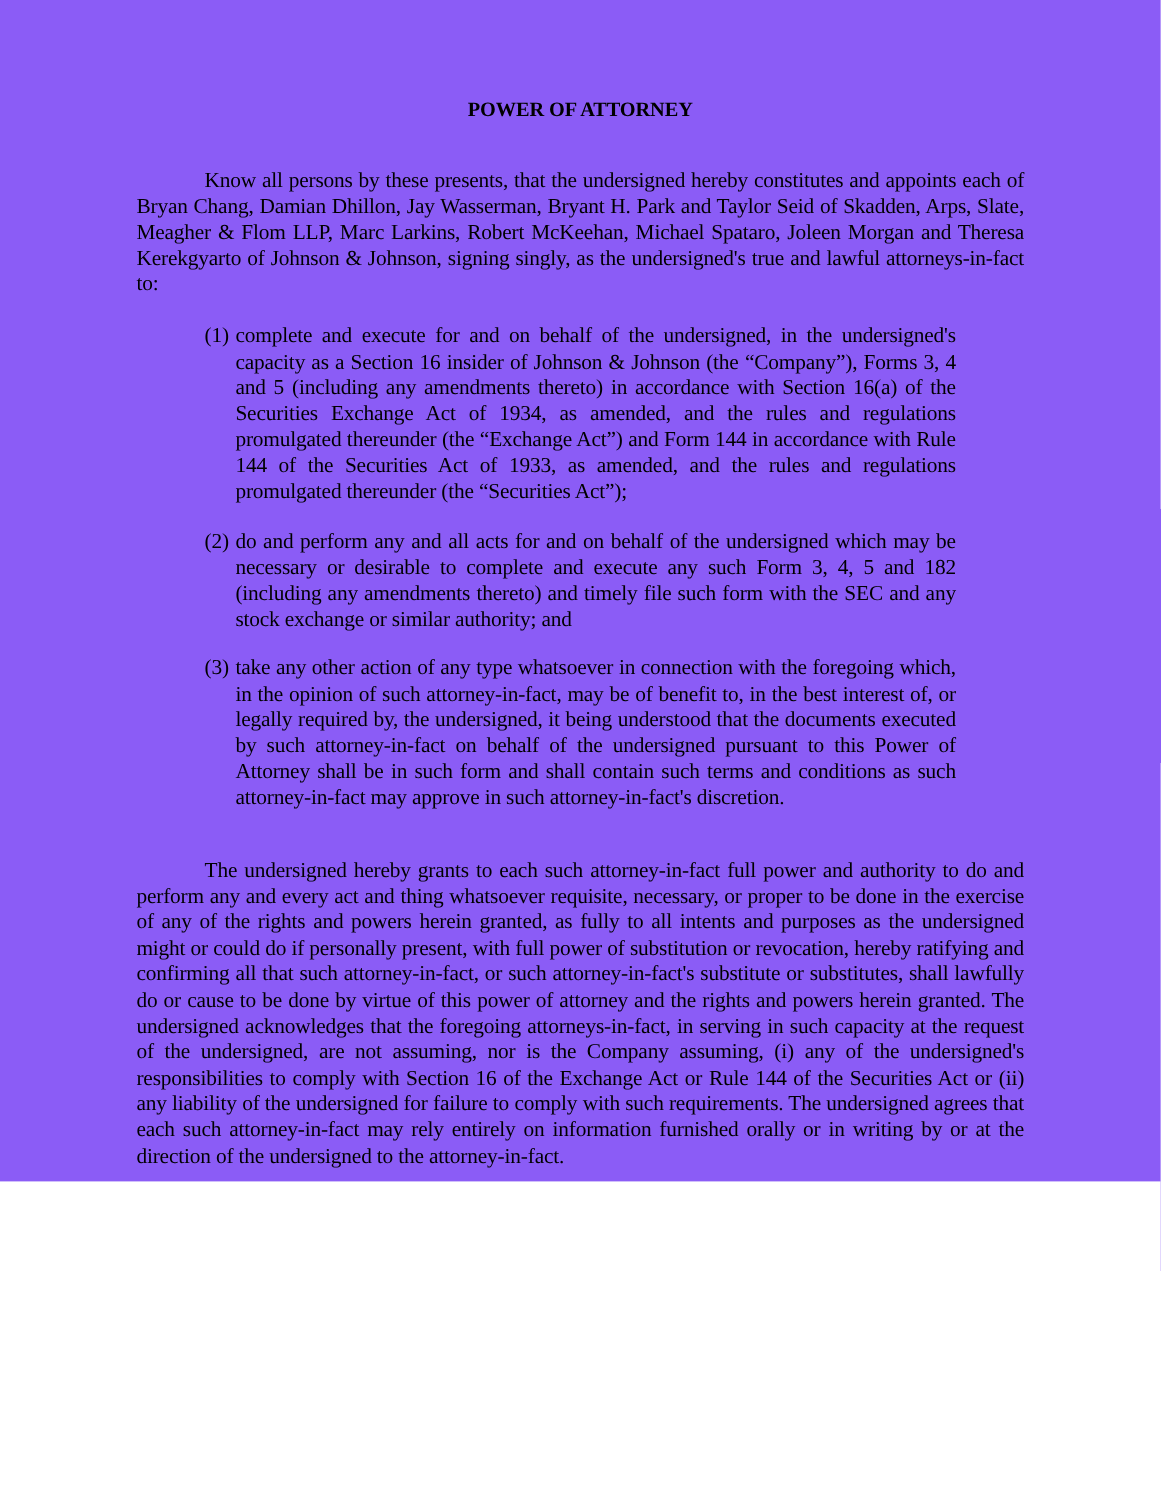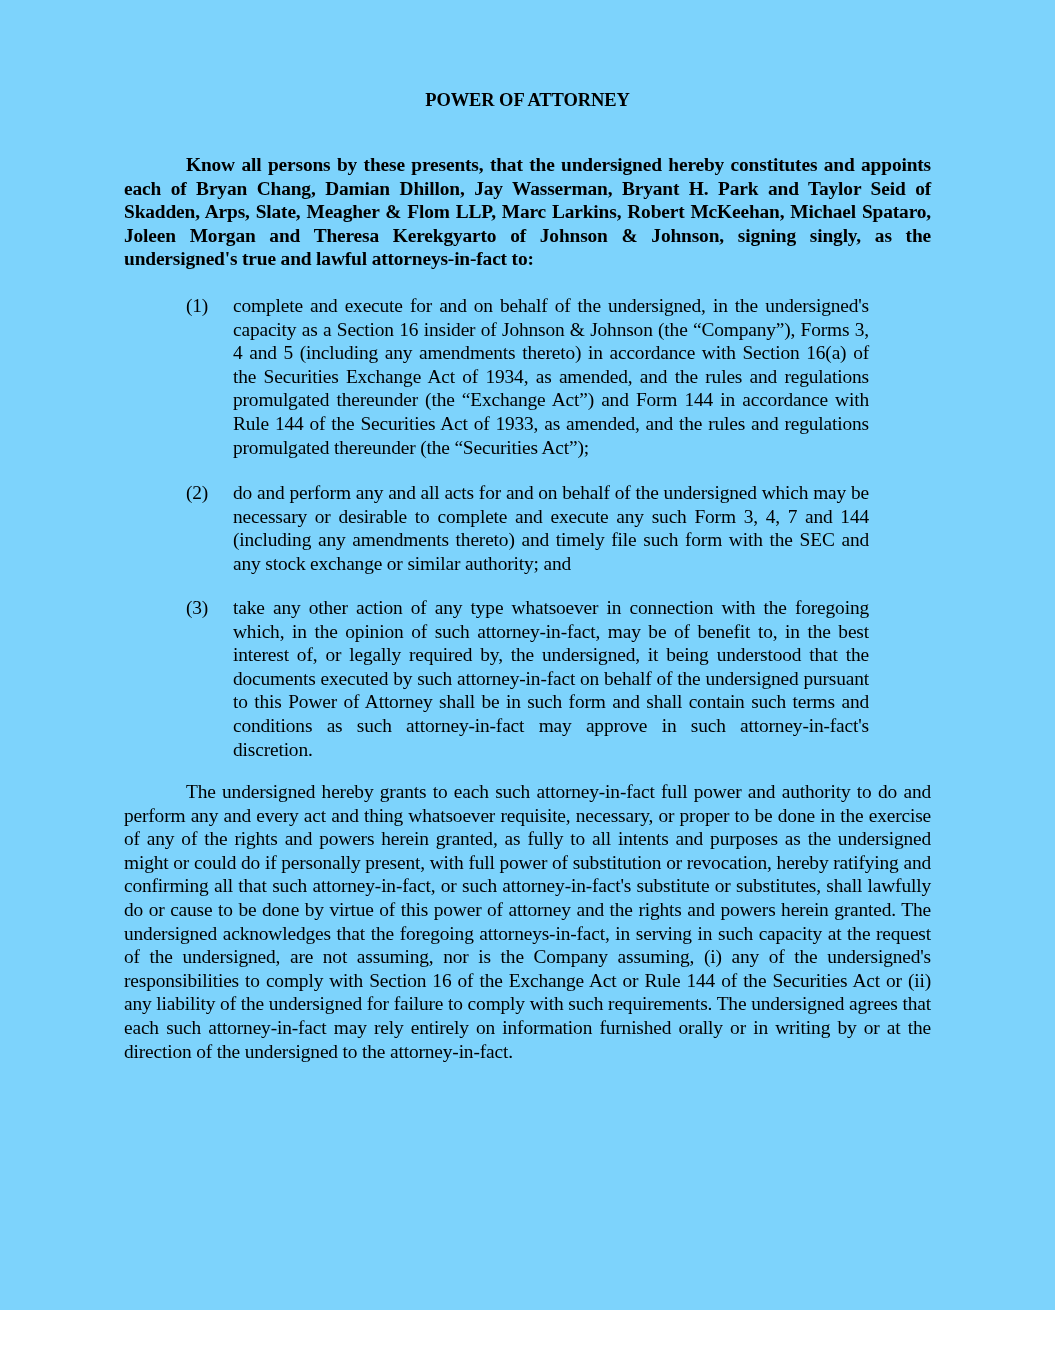--- a/index.html
+++ b/index.html
@@ -13,22 +13,22 @@
       position: relative;
       overflow: hidden;
       font-family: "Liberation Serif", serif;
       color: #000000;
     }
     .page {
       position: absolute;
       left: 0;
       top: 0;
       width: 1055px;
-      height: 1310px;
-      background: #7dd3fc;
+      height: 1074px;
+      background: #8b5cf6;
     }
     .title {
       position: absolute;
       top: 89px;
       left: 0;
       width: 1055px;
       text-align: center;
       font-weight: bold;
       font-size: 18.5px;
       line-height: 22px;
@@ -38,37 +38,37 @@
       position: absolute;
       left: 124px;
       width: 807px;
       font-size: 19.4px;
       line-height: 23.6px;
       text-align: justify;
       text-indent: 62px;
       margin: 0;
       letter-spacing: -0.15px;
     }
-    #para-intro { top: 153px; font-weight: bold; }
+    #para-intro { top: 153px; }
     #para-grant { top: 780px; }
     .list-item {
       position: absolute;
       left: 186px;
       width: 683px;
       font-size: 19.4px;
       line-height: 23.6px;
       letter-spacing: -0.15px;
     }
     .list-num {
       position: absolute;
       left: 0;
       top: 0;
     }
     .list-text {
-      margin-left: 47px;
+      margin-left: 28px;
       text-align: justify;
     }
     #item-1 { top: 294px; }
     #item-2 { top: 481px; }
     #item-3 { top: 596px; }
   </style>
 </head>
 <body>
 
 <div class="page">
@@ -76,21 +76,21 @@
 
   <p class="para" id="para-intro">Know all persons by these presents, that the undersigned hereby constitutes and appoints each of Bryan Chang, Damian Dhillon, Jay Wasserman, Bryant H. Park and Taylor Seid of Skadden, Arps, Slate, Meagher &amp; Flom LLP, Marc Larkins, Robert McKeehan, Michael Spataro, Joleen Morgan and Theresa Kerekgyarto of Johnson &amp; Johnson, signing singly, as the undersigned's true and lawful attorneys-in-fact to:</p>
 
   <div class="list-item" id="item-1">
     <span class="list-num">(1)</span>
     <div class="list-text">complete and execute for and on behalf of the undersigned, in the undersigned's capacity as a Section 16 insider of Johnson &amp; Johnson (the “Company”), Forms 3, 4 and 5 (including any amendments thereto) in accordance with Section 16(a) of the Securities Exchange Act of 1934, as amended, and the rules and regulations promulgated thereunder (the “Exchange Act”) and Form 144 in accordance with Rule 144 of the Securities Act of 1933, as amended, and the rules and regulations promulgated thereunder (the “Securities Act”);</div>
   </div>
 
   <div class="list-item" id="item-2">
     <span class="list-num">(2)</span>
-    <div class="list-text">do and perform any and all acts for and on behalf of the undersigned which may be necessary or desirable to complete and execute any such Form 3, 4, 7 and 144 (including any amendments thereto) and timely file such form with the SEC and any stock exchange or similar authority; and</div>
+    <div class="list-text">do and perform any and all acts for and on behalf of the undersigned which may be necessary or desirable to complete and execute any such Form 3, 4, 5 and 182 (including any amendments thereto) and timely file such form with the SEC and any stock exchange or similar authority; and</div>
   </div>
 
   <div class="list-item" id="item-3">
     <span class="list-num">(3)</span>
     <div class="list-text">take any other action of any type whatsoever in connection with the foregoing which, in the opinion of such attorney-in-fact, may be of benefit to, in the best interest of, or legally required by, the undersigned, it being understood that the documents executed by such attorney-in-fact on behalf of the undersigned pursuant to this Power of Attorney shall be in such form and shall contain such terms and conditions as such attorney-in-fact may approve in such attorney-in-fact's discretion.</div>
   </div>
 
   <p class="para" id="para-grant">The undersigned hereby grants to each such attorney-in-fact full power and authority to do and perform any and every act and thing whatsoever requisite, necessary, or proper to be done in the exercise of any of the rights and powers herein granted, as fully to all intents and purposes as the undersigned might or could do if personally present, with full power of substitution or revocation, hereby ratifying and confirming all that such attorney-in-fact, or such attorney-in-fact's substitute or substitutes, shall lawfully do or cause to be done by virtue of this power of attorney and the rights and powers herein granted.  The undersigned acknowledges that the foregoing attorneys-in-fact, in serving in such capacity at the request of the undersigned, are not assuming, nor is the Company assuming, (i) any of the undersigned's responsibilities to comply with Section 16 of the Exchange Act or Rule 144 of the Securities Act or (ii) any liability of the undersigned for failure to comply with such requirements. The undersigned agrees that each such attorney-in-fact may rely entirely on information furnished orally or in writing by or at the direction of the undersigned to the attorney-in-fact.</p>
 </div>
 

